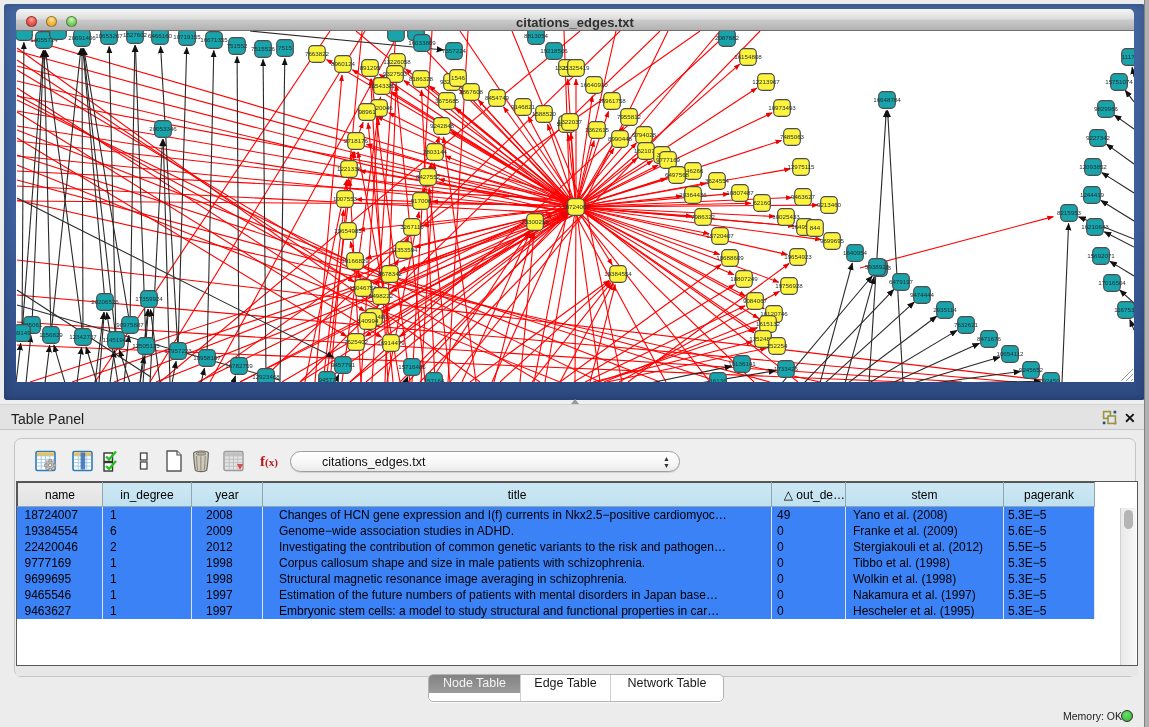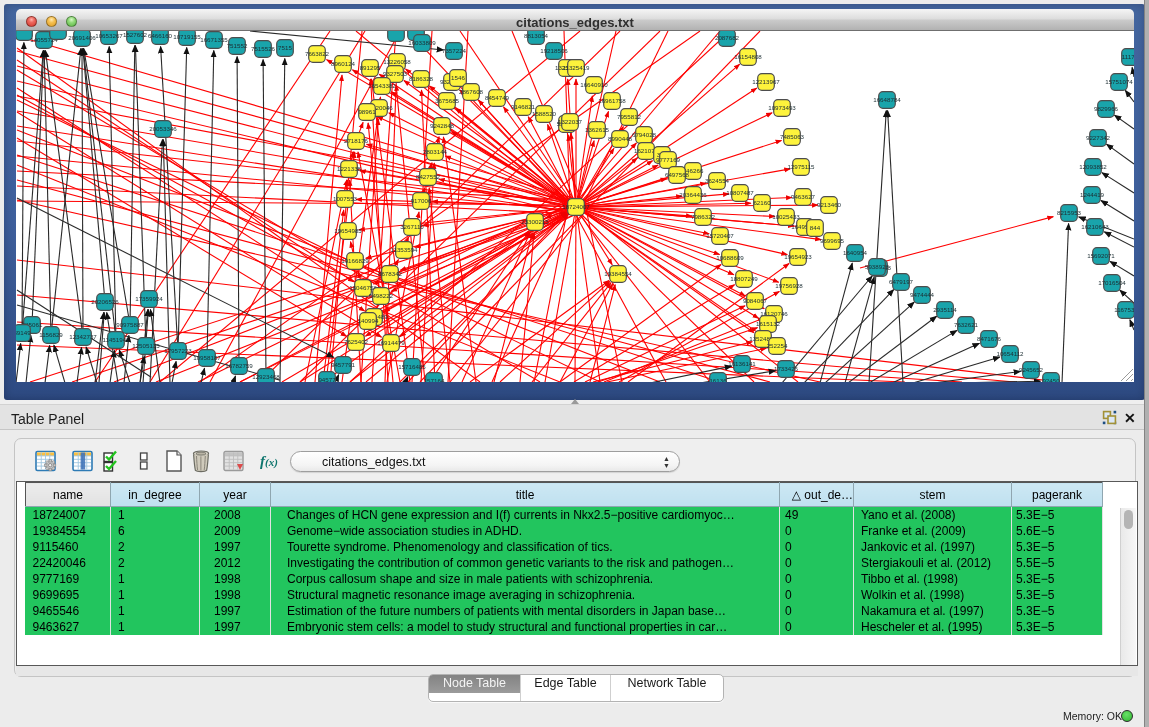--- a/index.html
+++ b/index.html
@@ -25,22 +25,22 @@
 .tp-body{position:absolute;left:0;top:431px;width:1145px;height:296px;background:#ececec}
 .panel{position:absolute;left:14px;top:438px;width:1122px;height:239px;background:#efefef;
   border:1px solid #c4c4c4;border-radius:7px}
 .tbar{position:absolute;left:14px;top:444px;width:1122px;height:37px}
 .tbar .ic{position:absolute;top:6px}
 .combo{position:absolute;left:290px;top:451px;width:390px;height:21px;border:1px solid #9e9e9e;
   border-radius:11px;background:linear-gradient(180deg,#ffffff 0%,#f4f4f4 70%,#e9e9e9 100%);
   box-shadow:0 1px 1px rgba(0,0,0,.12)}
 .combo .t{position:absolute;left:31px;top:3px;font-size:12.5px;color:#111}
 .combo .ar{position:absolute;right:9px;top:3px;font-size:7px;color:#333;line-height:7px;letter-spacing:0}
-table.dt{position:absolute;left:8px;top:0;border-collapse:collapse;table-layout:fixed;
-  font-size:12px;background:#22c55e}
+table.dt{position:absolute;left:0;top:0;border-collapse:collapse;table-layout:fixed;
+  font-size:12px;background:#3b82f6}
 table.dt th{height:24px;font-weight:normal;font-size:12px;text-align:center;
   background:linear-gradient(180deg,#cde8f4 0%,#bfe0ef 100%);border:1px solid #8fa6b0;border-top:1px solid #555}
 table.dt th.h0{background:linear-gradient(180deg,#ececec,#e2e2e2);border-left:1px solid #555}
 table.dt td{height:16px;padding:0;border-right:1px solid #e2e2e2;white-space:nowrap;overflow:hidden;color:#000;font-size:12px}
 table.dt td.c0{padding-left:7px}
 table.dt td.c1{padding-left:7px}
 table.dt td.c2{padding-left:14px}
 table.dt td.c3{padding-left:16px}
 table.dt td.c4{padding-left:5px}
 table.dt td.c5{padding-left:7px}
@@ -725,21 +725,21 @@
         <rect x="2" y="2.5" width="17" height="3.4" fill="#c4c4c4"></rect>
         <line x1="2" y1="5.9" x2="19" y2="5.9" stroke="#bdbdbd" stroke-width="0.9"></line>
         <line x1="2" y1="9.3" x2="19" y2="9.3" stroke="#bdbdbd" stroke-width="0.9"></line>
         <line x1="2" y1="12.7" x2="19" y2="12.7" stroke="#bdbdbd" stroke-width="0.9"></line>
         <line x1="2" y1="16.1" x2="19" y2="16.1" stroke="#bdbdbd" stroke-width="0.9"></line>
         <line x1="6.25" y1="2.5" x2="6.25" y2="19.5" stroke="#bdbdbd" stroke-width="0.9"></line>
         <line x1="10.5" y1="2.5" x2="10.5" y2="19.5" stroke="#bdbdbd" stroke-width="0.9"></line>
         <line x1="14.75" y1="2.5" x2="14.75" y2="19.5" stroke="#bdbdbd" stroke-width="0.9"></line>
         <path d="M14 14 L20 14 L17 20 Z" fill="#d33" opacity="0.85"></path>
       </svg></span>
-  <span class="ic" style="left:246px;top:8px"><span style="font-family:'Liberation Serif',serif;font-style:italic;font-weight:bold;font-size:15px;color:#0f766e">f<span style="font-size:11px">(x)</span></span></span>
+  <span class="ic" style="left:246px;top:8px"><span style="font-family:'Liberation Serif',serif;font-weight:bold;font-size:15px;color:#b91c1c">f<span style="font-size:11px">(x)</span></span></span>
 </div>
 <div class="combo">
     <span class="t">citations_edges.txt</span>
     <span class="ar">▲<br>▼</span>
   </div>
 <div class="tablewrap">
 <table class="dt">
 <colgroup>
         <col style="width:85px">
         <col style="width:89px">
@@ -769,29 +769,20 @@
           <td class="c6">5.3E−5</td>
         </tr>
         <tr>
           <td class="c0">19384554</td>
           <td class="c1">6</td>
           <td class="c2">2009</td>
           <td class="c3">Genome−wide association studies in ADHD.</td>
           <td class="c4">0</td>
           <td class="c5">Franke et al. (2009)</td>
           <td class="c6">5.6E−5</td>
-        </tr>
-        <tr>
-          <td class="c0">9115460</td>
-          <td class="c1">2</td>
-          <td class="c2">1997</td>
-          <td class="c3">Tourette syndrome. Phenomenology and classification of tics.</td>
-          <td class="c4">0</td>
-          <td class="c5">Jankovic et al. (1997)</td>
-          <td class="c6">5.3E−5</td>
         </tr>
         <tr>
           <td class="c0">22420046</td>
           <td class="c1">2</td>
           <td class="c2">2012</td>
           <td class="c3">Investigating the contribution of common genetic variants to the risk and pathogen…</td>
           <td class="c4">0</td>
           <td class="c5">Stergiakouli et al. (2012)</td>
           <td class="c6">5.5E−5</td>
         </tr>

